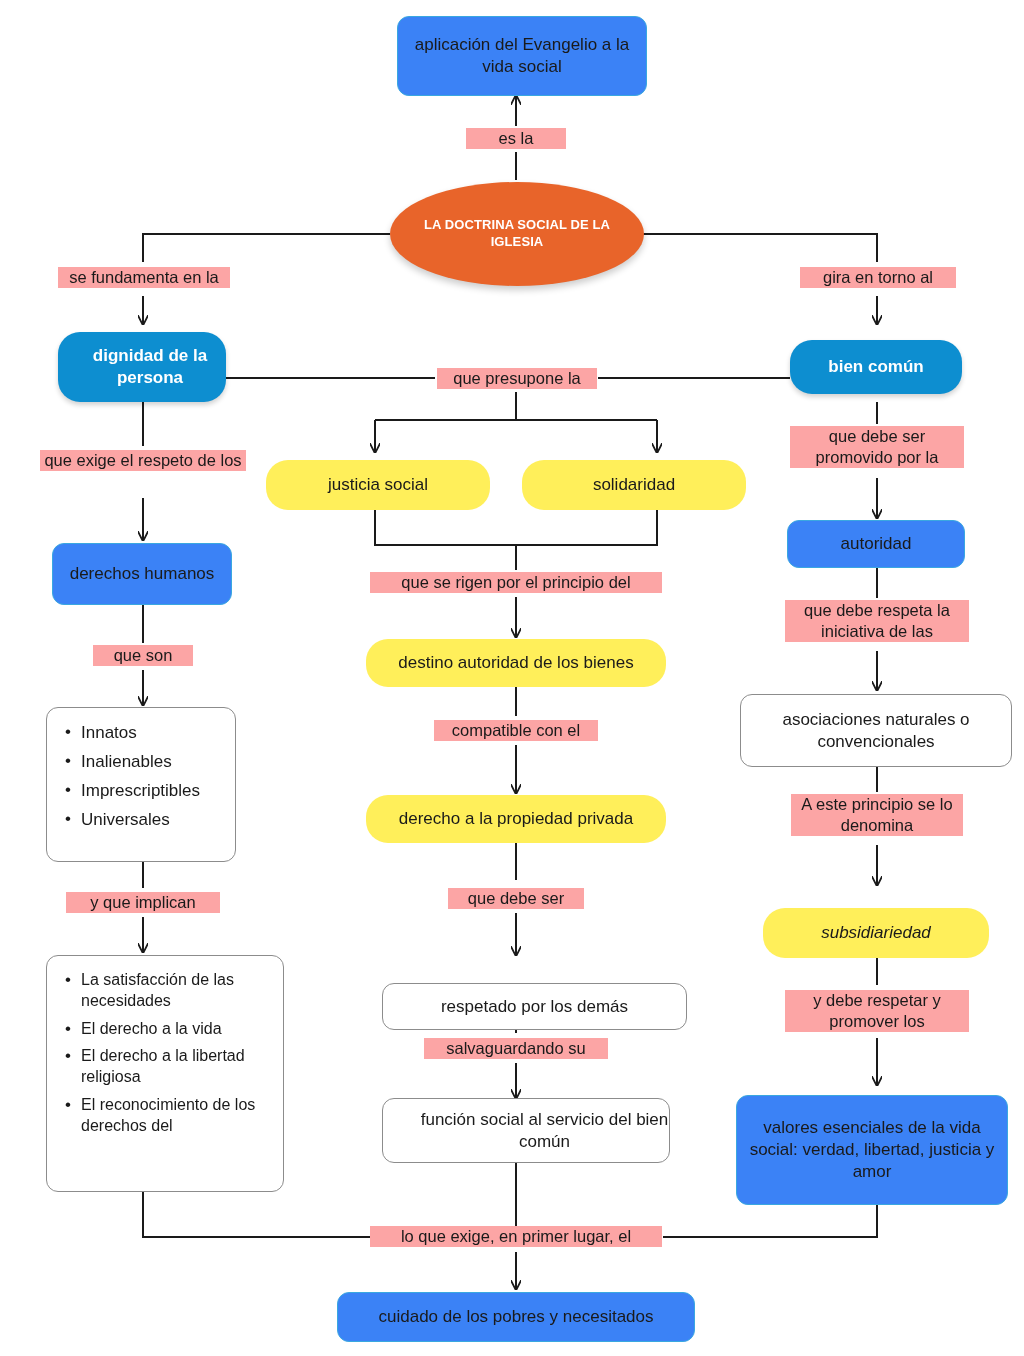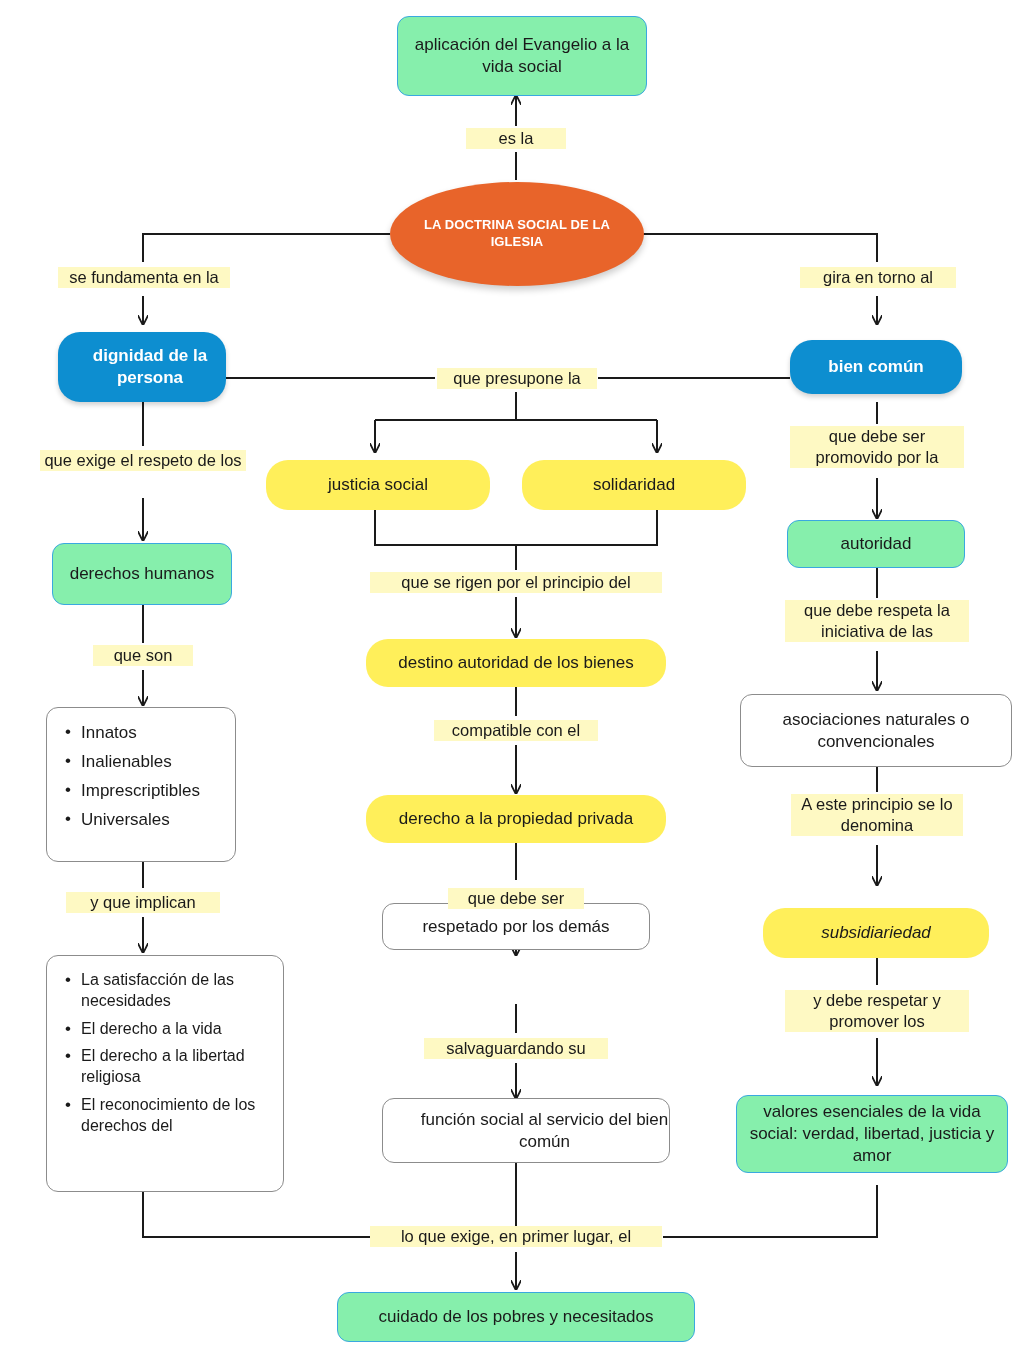--- a/index.html
+++ b/index.html
@@ -35,21 +35,21 @@
     justify-content: center;
     text-align: center;
     line-height: 1.28;
     color: #1a1a1a;
     font-size: 17px;
     z-index: 3;
   }
 
   
   .n-blueline {
-    background: #86efac;
+    background: #3b82f6;
     border: 1.6px solid #3aa8e0;
     border-radius: 12px;
   }
   .n-grayline {
     background: #ffffff;
     border: 1.3px solid #8c8c8c;
     border-radius: 12px;
   }
   .n-bluefill {
     background: #0d8ed0;
@@ -99,21 +99,21 @@
     font-size: 17px;
   }
 
   
   .linklabel {
     position: absolute;
     text-align: center;
     font-size: 16.5px;
     color: #1a1a1a;
     line-height: 1.26;
-    background: #fef9c3;
+    background: #fca5a5;
     z-index: 4;
     padding: 0 3px;
     box-sizing: border-box;
   }
 </style>
 </head>
 <body>
 
 <div id="canvas">
 
@@ -246,21 +246,21 @@
   </div>
 
   <div class="linklabel" style="left:434px; top:720px; width:164px;">compatible con el</div>
 
   <div class="node n-yellow" style="left:366px; top:795px; width:300px; height:48px;">
     <span>derecho a la propiedad privada</span>
   </div>
 
   <div class="linklabel" style="left:448px; top:888px; width:136px;">que debe ser</div>
 
-  <div class="node n-grayline" style="left:382px; top:903px; width:268px; height:47px;">
+  <div class="node n-grayline" style="left:382px; top:983px; width:305px; height:47px;">
     <span>respetado por los demás</span>
   </div>
 
   <div class="linklabel" style="left:424px; top:1038px; width:184px;">salvaguardando su</div>
 
   <div class="node n-grayline" style="left:382px; top:1098px; width:288px; height:65px;padding-left:37px;">
     <span>función social al servicio del bien común</span>
   </div>
 
   <div class="linklabel" style="left:790px; top:426px; width:174px;">que debe ser promovido por la</div>
@@ -276,21 +276,21 @@
   </div>
 
   <div class="linklabel" style="left:791px; top:794px; width:172px;">A este principio se lo denomina</div>
 
   <div class="node n-yellow italic" style="left:763px; top:908px; width:226px; height:50px;">
     <span>subsidiariedad</span>
   </div>
 
   <div class="linklabel" style="left:785px; top:990px; width:184px;">y debe respetar y promover los</div>
 
-  <div class="node n-blueline" style="left:736px; top:1095px; width:272px; height:78px;">
+  <div class="node n-blueline" style="left:736px; top:1095px; width:272px; height:110px;">
     <span>valores esenciales de la vida social: verdad, libertad, justicia y amor</span>
   </div>
 
   <div class="linklabel" style="left:370px; top:1226px; width:292px;">lo que exige,  en primer lugar, el</div>
 
   <div class="node n-blueline" style="left:337px; top:1292px; width:358px; height:50px;">
     <span>cuidado de los pobres y necesitados</span>
   </div>
 
 </div>

